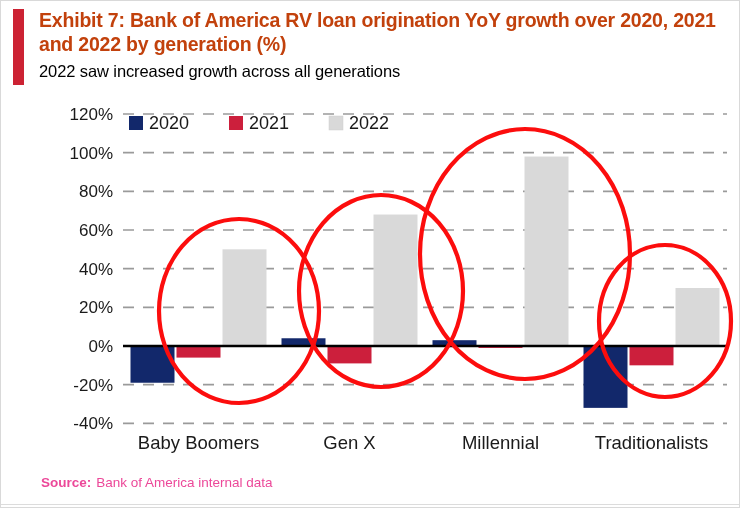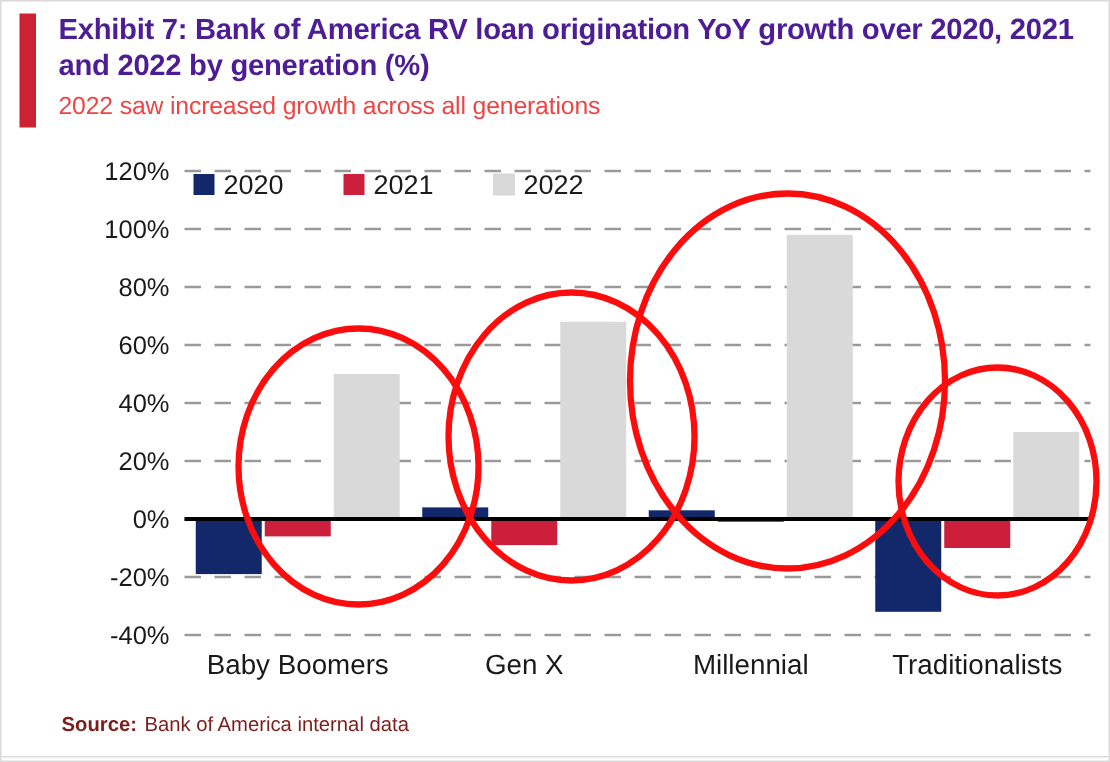--- a/index.html
+++ b/index.html
@@ -35,29 +35,29 @@
     background: #cc2233;
   }
   #title-block {
     position: absolute;
     left: 38px; top: 8px;
     width: 680px;
   }
   #chart-title {
     font-size: 19.5px;
     font-weight: bold;
-    color: #4c1d95;
+    color: #c2410c;
     line-height: 1.22;
     letter-spacing: -0.2px;
     margin: 0;
   }
   #chart-subtitle {
     font-size: 16.5px;
     font-weight: normal;
-    color: #ef4444;
+    color: #000000;
     margin: 5px 0 0 0;
     letter-spacing: -0.1px;
   }
 
   
   #plot-wrap {
     position: absolute;
     left: 0; top: 96px;
     width: 619px;
     height: 360px;
@@ -87,21 +87,21 @@
   #footer {
     position: absolute;
     left: 0; top: 470px;
     width: 740px;
     height: 38px;
   }
   #source-line {
     position: absolute;
     left: 40px; top: 4px;
     font-size: 13.5px;
-    color: #7f1d1d;
+    color: #ec4899;
     white-space: nowrap;
   }
   #source-label {
     font-weight: bold;
   }
   #source-text {
     font-weight: normal;
     margin-left: 5px;
   }
   #footer-rule {

